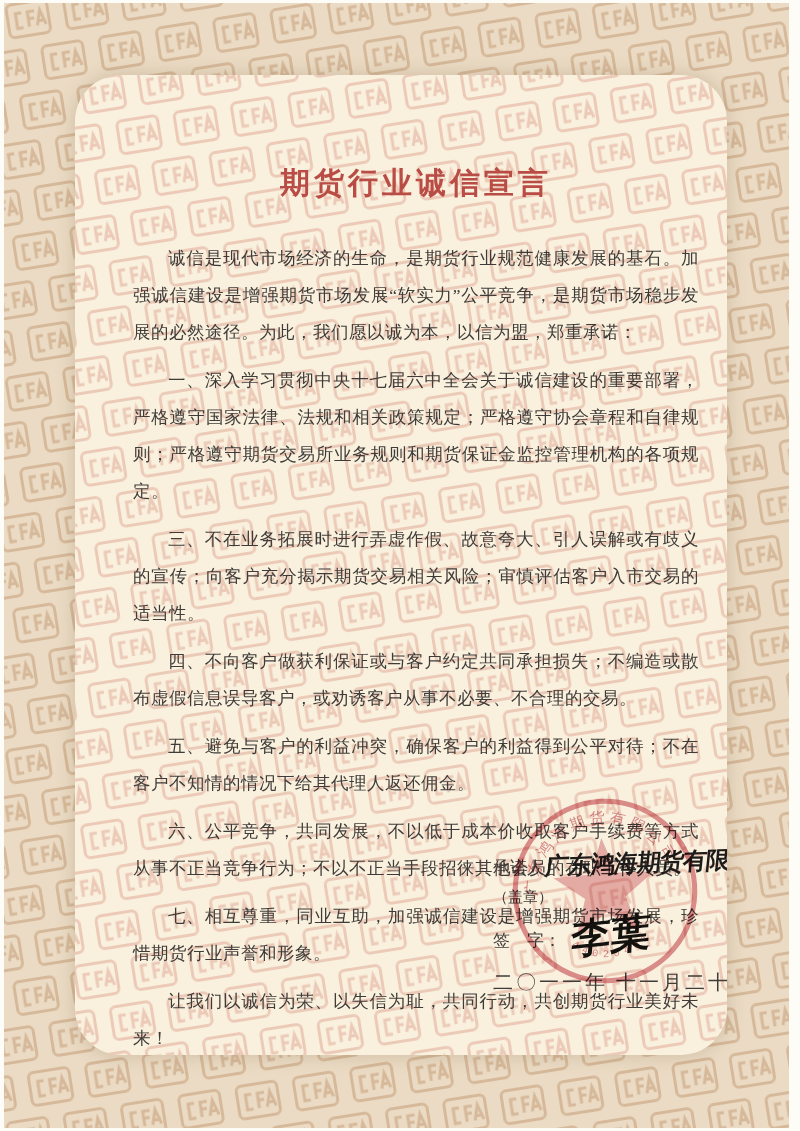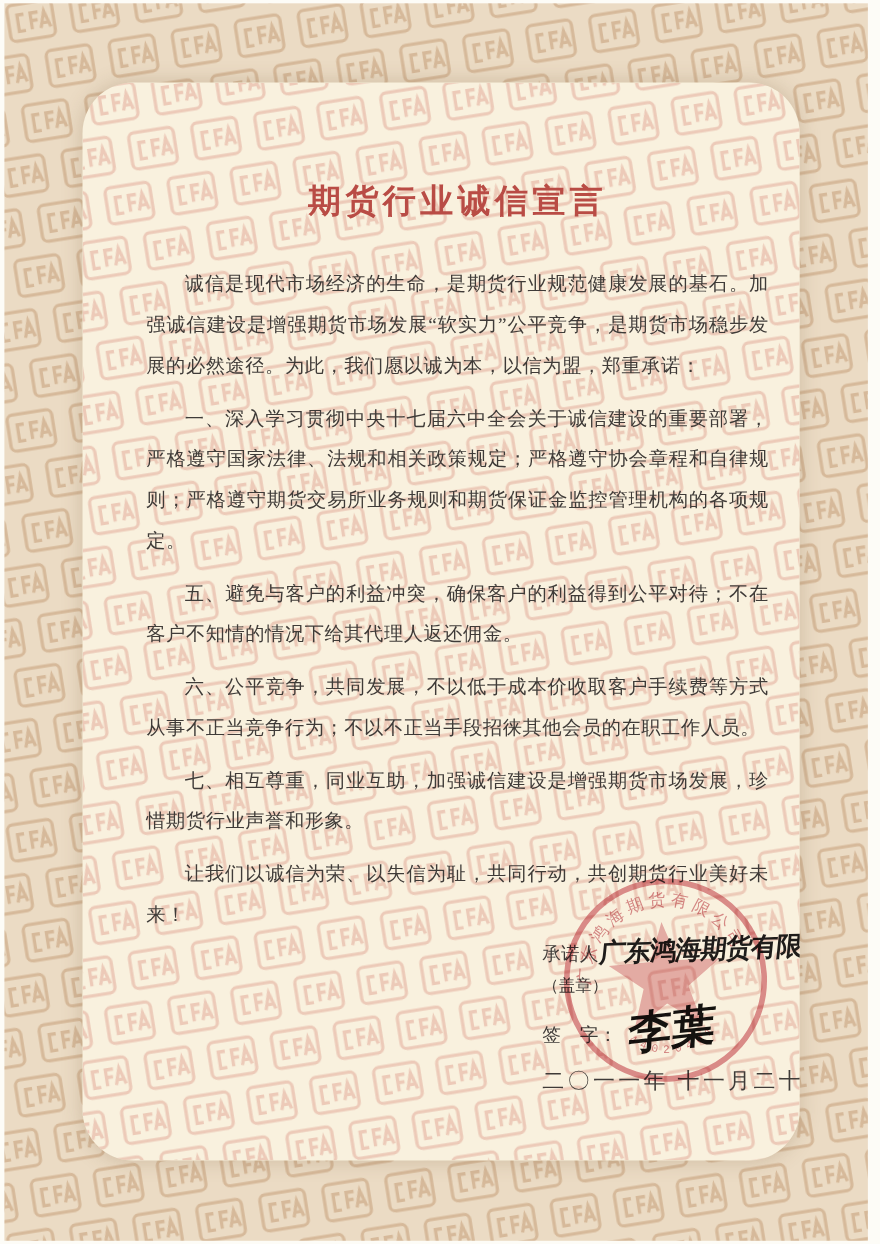--- a/index.html
+++ b/index.html
@@ -93,20 +93,22 @@
         </pattern>
       </defs>
       <rect width="652" height="980" fill="url(#tilePink)"></rect>
     </svg>
 
     <div class="page-content">
       <h1 class="doc-title">期货行业诚信宣言</h1>
 
       <p class="para">诚信是现代市场经济的生命，是期货行业规范健康发展的基石。加强诚信建设是增强期货市场发展“软实力”公平竞争，是期货市场稳步发展的必然途径。为此，我们愿以诚为本，以信为盟，郑重承诺：</p>
       <p class="para">一、深入学习贯彻中央十七届六中全会关于诚信建设的重要部署，严格遵守国家法律、法规和相关政策规定；严格遵守协会章程和自律规则；严格遵守期货交易所业务规则和期货保证金监控管理机构的各项规定。</p>
+      <p class="para">三、不在业务拓展时进行弄虚作假、故意夸大、引人误解或有歧义的宣传；向客户充分揭示期货交易相关风险；审慎评估客户入市交易的适当性。</p>
+      <p class="para">四、不向客户做获利保证或与客户约定共同承担损失；不编造或散布虚假信息误导客户，或劝诱客户从事不必要、不合理的交易。</p>
       <p class="para">五、避免与客户的利益冲突，确保客户的利益得到公平对待；不在客户不知情的情况下给其代理人返还佣金。</p>
       <p class="para">六、公平竞争，共同发展，不以低于成本价收取客户手续费等方式从事不正当竞争行为；不以不正当手段招徕其他会员的在职工作人员。</p>
       <p class="para">七、相互尊重，同业互助，加强诚信建设是增强期货市场发展，珍惜期货行业声誉和形象。</p>
       <p class="para">让我们以诚信为荣、以失信为耻，共同行动，共创期货行业美好未来！</p>
     </div>
 
     <div class="sign-block">
       <div class="promisor-line">
         <span>承诺人</span>
         <span class="handwritten-company">广东鸿海期货有限</span>

